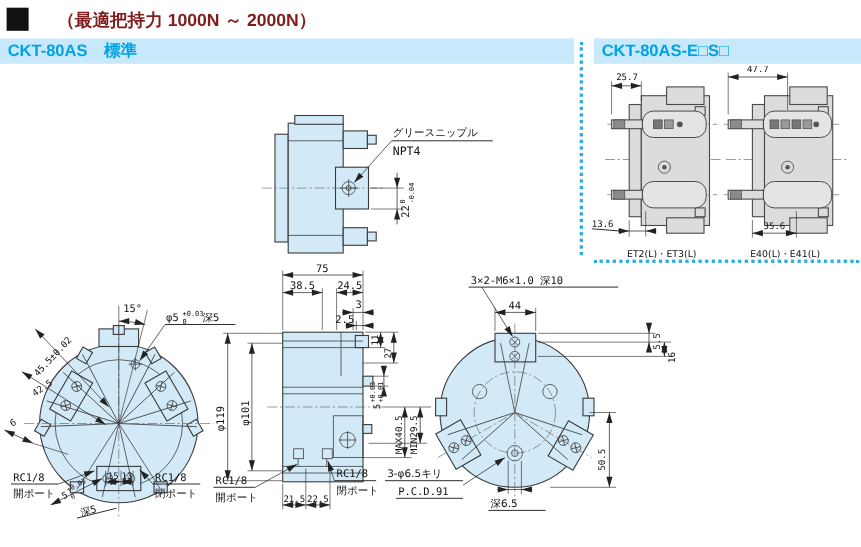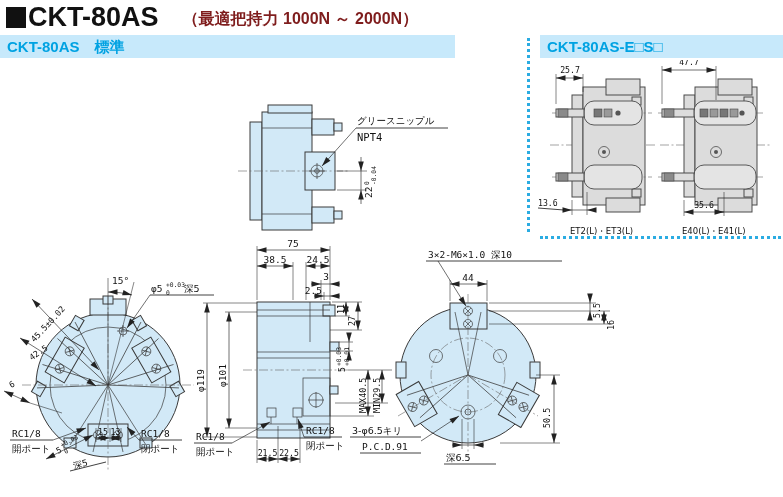--- a/index.html
+++ b/index.html
@@ -4,21 +4,21 @@
 <style>
   html,body{margin:0;padding:0;}
   body{width:783px;height:497px;position:relative;background:#fff;
        font-family:"Liberation Sans",sans-serif;overflow:hidden;}
   .hdr{position:absolute;left:6px;top:2px;height:30px;display:flex;align-items:center;}
   .sq{width:20px;height:21px;background:#111;margin-right:2px;}
   .title{font-size:27px;font-weight:bold;color:#111;letter-spacing:0;}
   .subtitle{font-size:16px;font-weight:bold;color:#7f1d1d;margin-left:24px;padding-top:4px;}
   .banner{position:absolute;top:35px;height:23px;background:#c7e9fb;color:#00a2e2;
           font-weight:bold;font-size:15px;line-height:23px;padding-left:7px;box-sizing:border-box;}
-  #banner-std{left:0;width:455px;}
+  #banner-std{left:0;width:522px;}
   #banner-var{left:540px;width:275px;}
   .vdots{position:absolute;left:527px;top:38px;height:194px;width:0;border-left:3px dotted #2bace2;}
   .hdots{position:absolute;left:540px;top:236px;width:241px;height:0;border-top:3px dotted #2bace2;}
   svg{position:absolute;}
   .body{fill:#d2e9f7;stroke:#3a3a3a;stroke-width:1;}
   .gbody{fill:#dcdcdc;stroke:#4a4a4a;stroke-width:1;}
   .gblob{fill:#e4e4e4;stroke:#4a4a4a;stroke-width:0.9;}
   .thin{fill:none;stroke:#3a3a3a;stroke-width:0.7;}
   .dim{stroke:#222;stroke-width:0.65;fill:none;}
   .ext{stroke:#222;stroke-width:0.55;}
@@ -30,21 +30,20 @@
   text.dts{font-family:"DejaVu Sans Mono",monospace;font-size:6.3px;fill:#111;}
   text.d8{font-size:8.2px;}
   text.d85{font-size:8.4px;}
   text.lbl{font-family:"DejaVu Sans",sans-serif;font-size:9.5px;fill:#111;}
 </style>
 </head>
 <body>
 
 <div class="hdr">
   <div class="sq"></div>
-  <div class="title">CKT-80AS</div>
   <div class="subtitle">（最適把持力 1000N ～ 2000N）</div>
 </div>
 
 <div class="banner" id="banner-std">CKT-80AS　標準</div>
 <div class="banner" id="banner-var">CKT-80AS-E□S□</div>
 <div class="vdots"></div>
 <div class="hdots"></div>
 
 <svg style="left:0;top:60px" width="783" height="437" viewBox="0 60 783 437">
   <defs>

